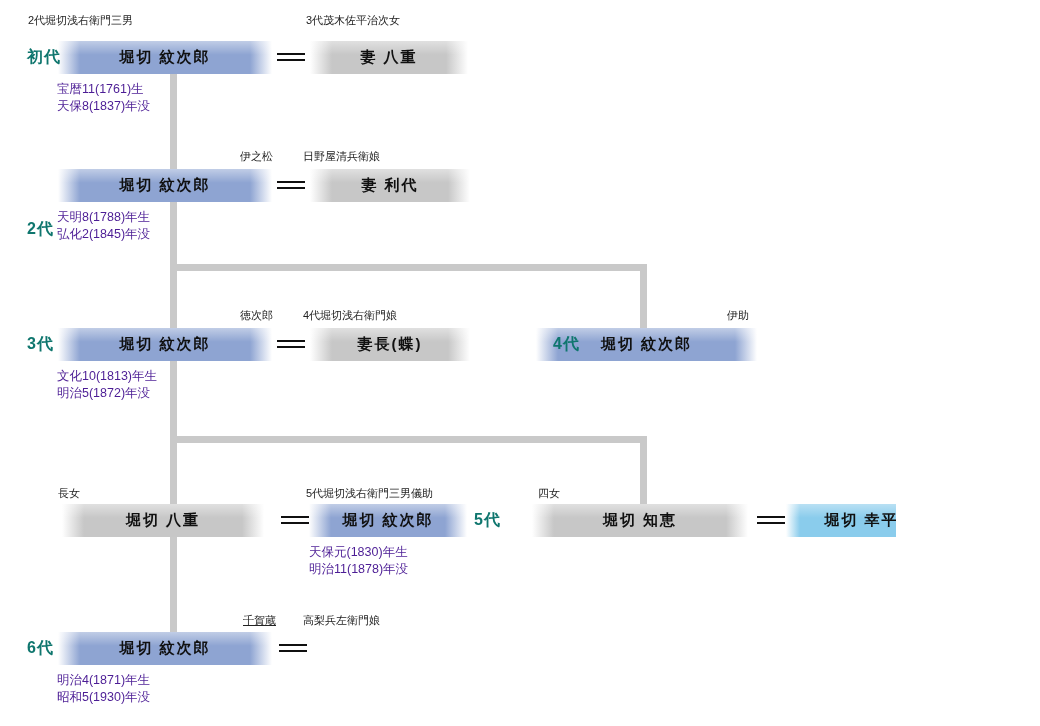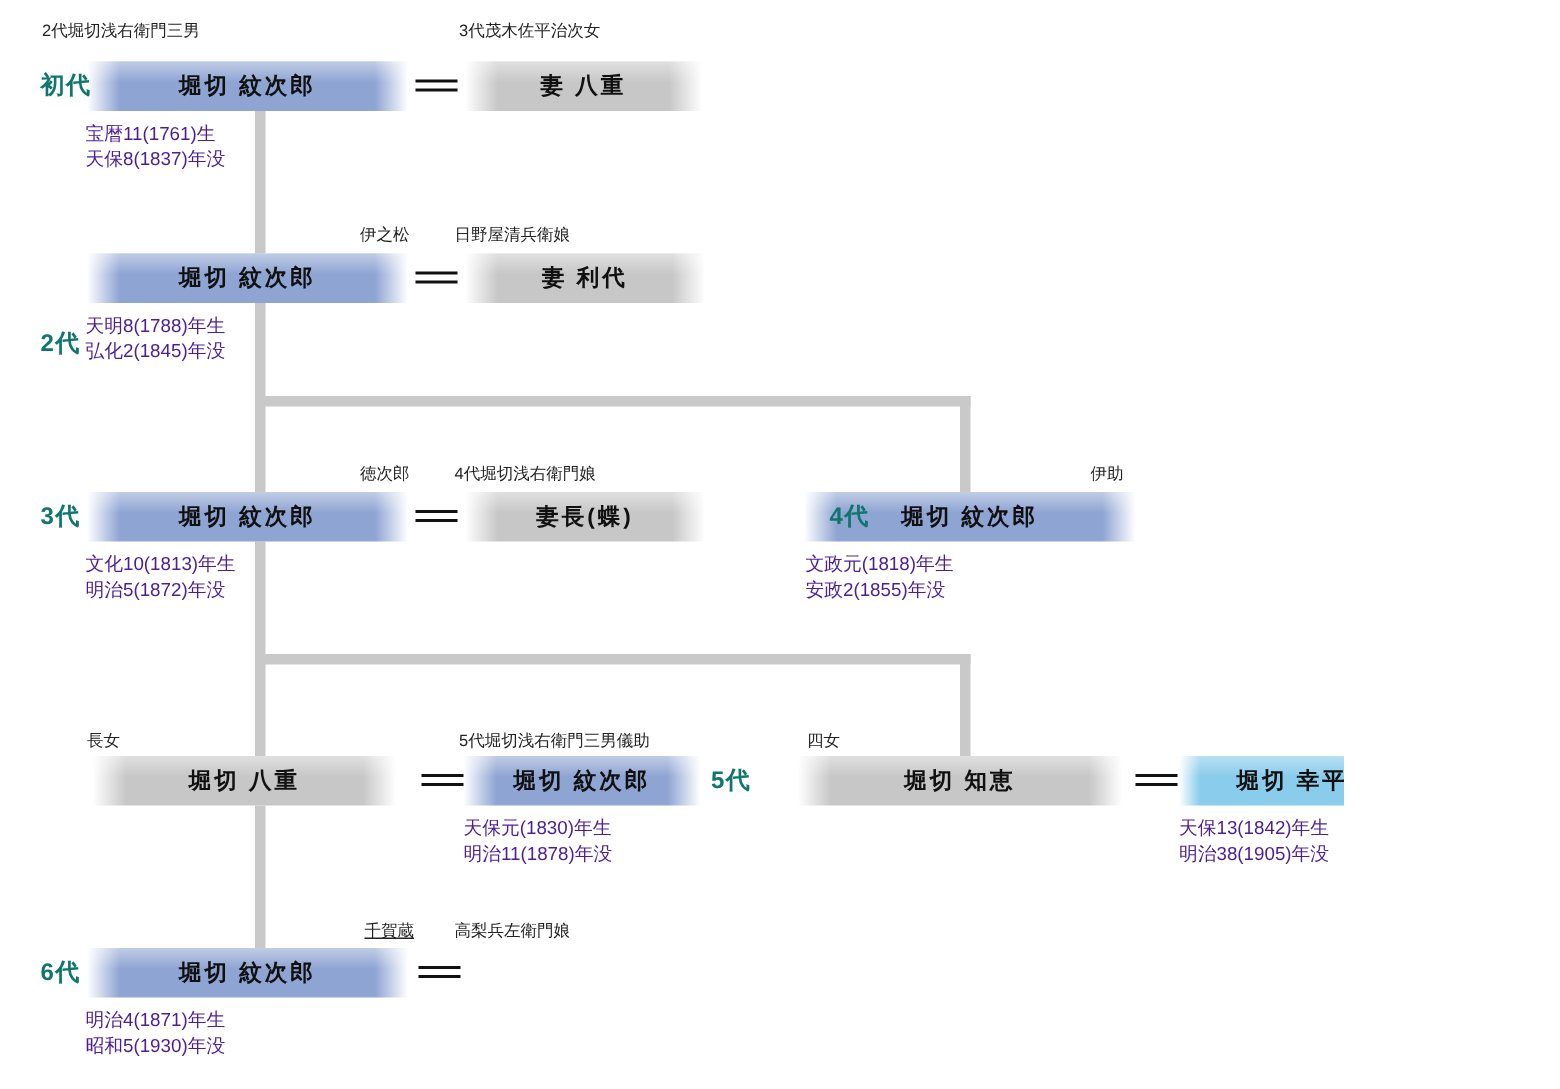--- a/index.html
+++ b/index.html
@@ -80,48 +80,40 @@
   <div class="eq" style="left:277px;top:340px;"></div>
   <div class="box gray" style="left:310px;top:328px;width:160px;">妻長(蝶)</div>
   <div class="dates" style="left:57px;top:368px;">
     <div>文化10(1813)年生</div>
     <div>明治5(1872)年没</div>
   </div>
 
   <div class="note" style="left:727px;top:308px;text-align:right;">伊助</div>
   <div class="gen" style="left:513px;top:334px;margin-left:40px;">4代</div>
   <div class="box blue" style="left:536px;top:328px;width:221px;">堀切 紋次郎</div>
-  <div class="dates" style="left:537px;top:368px;">
-    <div>文政元(1818)年生</div>
-    <div>安政2(1855)年没</div>
-  </div>
 
   <div class="note" style="left:58px;top:486px;">長女</div>
   <div class="note" style="left:306px;top:486px;">5代堀切浅右衛門三男儀助</div>
   <div class="note" style="left:538px;top:486px;">四女</div>
   <div class="note" style="left:896px;top:486px;">旧姓米川</div>
 
   <div class="box gray" style="left:62px;top:504px;width:202px;">堀切 八重</div>
   <div class="eq" style="left:281px;top:516px;"></div>
   <div class="box blue" style="left:309px;top:504px;width:158px;">堀切 紋次郎</div>
   <div class="gen" style="left:474px;top:510px;">5代</div>
 
   <div class="box gray" style="left:532px;top:504px;width:216px;">堀切 知恵</div>
   <div class="eq" style="left:757px;top:516px;"></div>
   <div class="box cyan" style="left:786px;top:504px;width:151px;">堀切 幸平</div>
   <div class="gen" style="left:945px;top:510px;">6代後見</div>
 
   <div class="dates" style="left:309px;top:544px;">
     <div>天保元(1830)年生</div>
     <div>明治11(1878)年没</div>
   </div>
-  <div class="dates" style="left:786px;top:544px;">
-    <div>天保13(1842)年生</div>
-    <div>明治38(1905)年没</div>
-  </div>
 
   <div class="note" style="left:243px;top:613px;text-decoration:underline;">千賀蔵</div>
   <div class="note" style="left:303px;top:613px;">高梨兵左衛門娘</div>
   <div class="gen" style="left:27px;top:638px;">6代</div>
   <div class="box blue" style="left:58px;top:632px;width:214px;">堀切 紋次郎</div>
   <div class="eq" style="left:279px;top:644px;"></div>
   <div class="dates" style="left:57px;top:672px;">
     <div>明治4(1871)年生</div>
     <div>昭和5(1930)年没</div>
   </div>

